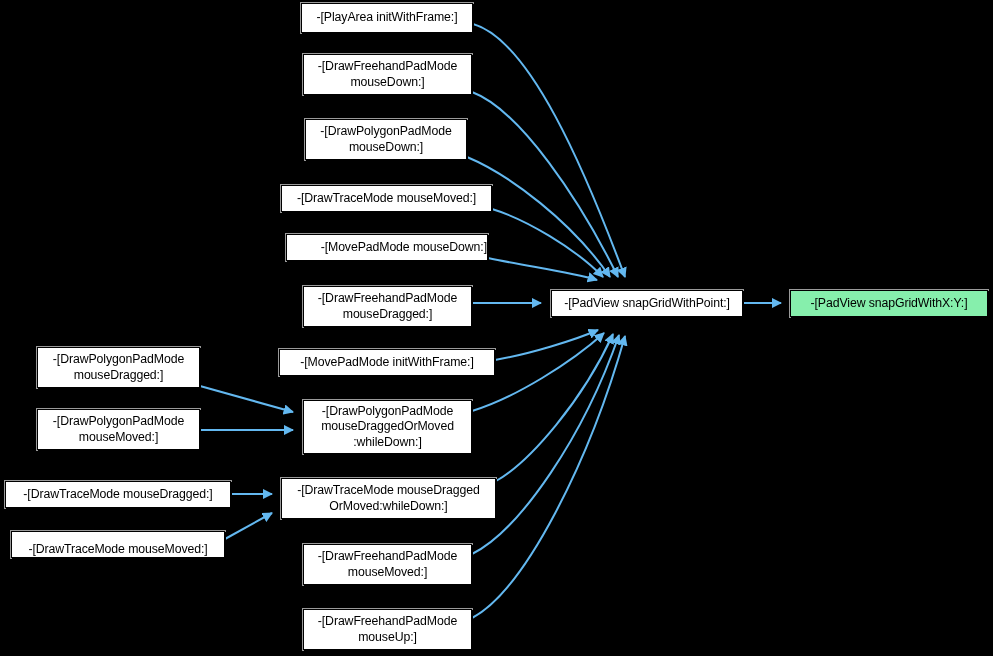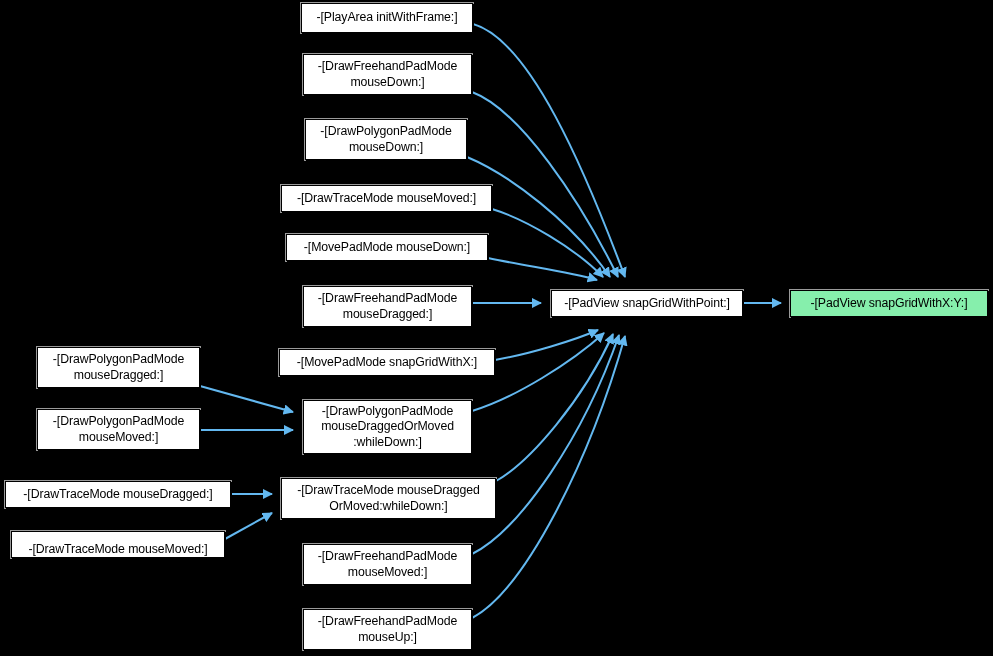--- a/index.html
+++ b/index.html
@@ -79,24 +79,24 @@
       </g>
   </svg>
 
   <div id="nodes">
       <div class="node" style="left: 301px; top: 3px; width: 172px; height: 30px;"><span>-[PlayArea initWithFrame:]</span></div>
       <div class="node" style="left: 303px; top: 54px; width: 169px; height: 41px;"><span>-[DrawFreehandPadMode
 mouseDown:]</span></div>
       <div class="node" style="left: 305px; top: 119px; width: 162px; height: 41px;"><span>-[DrawPolygonPadMode
 mouseDown:]</span></div>
       <div class="node" style="left: 281px; top: 185px; width: 211px; height: 27px;"><span>-[DrawTraceMode mouseMoved:]</span></div>
-      <div class="node" style="left: 286px; top: 234px; width: 202px; height: 27px;"><span>-[MovePadMode mouseDown:]</span></div>
+      <div class="node" style="left: 286px; top: 234px; width: 202px; height: 27px; text-align: right;"><span>-[MovePadMode mouseDown:]</span></div>
       <div class="node" style="left: 303px; top: 286px; width: 169px; height: 41px;"><span>-[DrawFreehandPadMode
 mouseDragged:]</span></div>
-      <div class="node" style="left: 279px; top: 349px; width: 216px; height: 27px;"><span>-[MovePadMode snapGridWithX:]</span></div>
+      <div class="node" style="left: 279px; top: 349px; width: 216px; height: 27px;"><span>-[MovePadMode initWithFrame:]</span></div>
       <div class="node" style="left: 37px; top: 347px; width: 163px; height: 41px;"><span>-[DrawPolygonPadMode
 mouseDragged:]</span></div>
       <div class="node" style="left: 37px; top: 409px; width: 163px; height: 41px;"><span>-[DrawPolygonPadMode
 mouseMoved:]</span></div>
       <div class="node" style="left: 303px; top: 400px; width: 169px; height: 54px;"><span>-[DrawPolygonPadMode
 mouseDraggedOrMoved
 :whileDown:]</span></div>
       <div class="node" style="left: 5px; top: 481px; width: 226px; height: 27px; justify-content: flex-end;"><span>-[DrawTraceMode mouseDragged:]</span></div>
       <div class="node" style="left: 11px; top: 531px; width: 214px; height: 27px; align-items: flex-end;"><span>-[DrawTraceMode mouseMoved:]</span></div>
       <div class="node" style="left: 281px; top: 478px; width: 215px; height: 41px;"><span>-[DrawTraceMode mouseDragged

